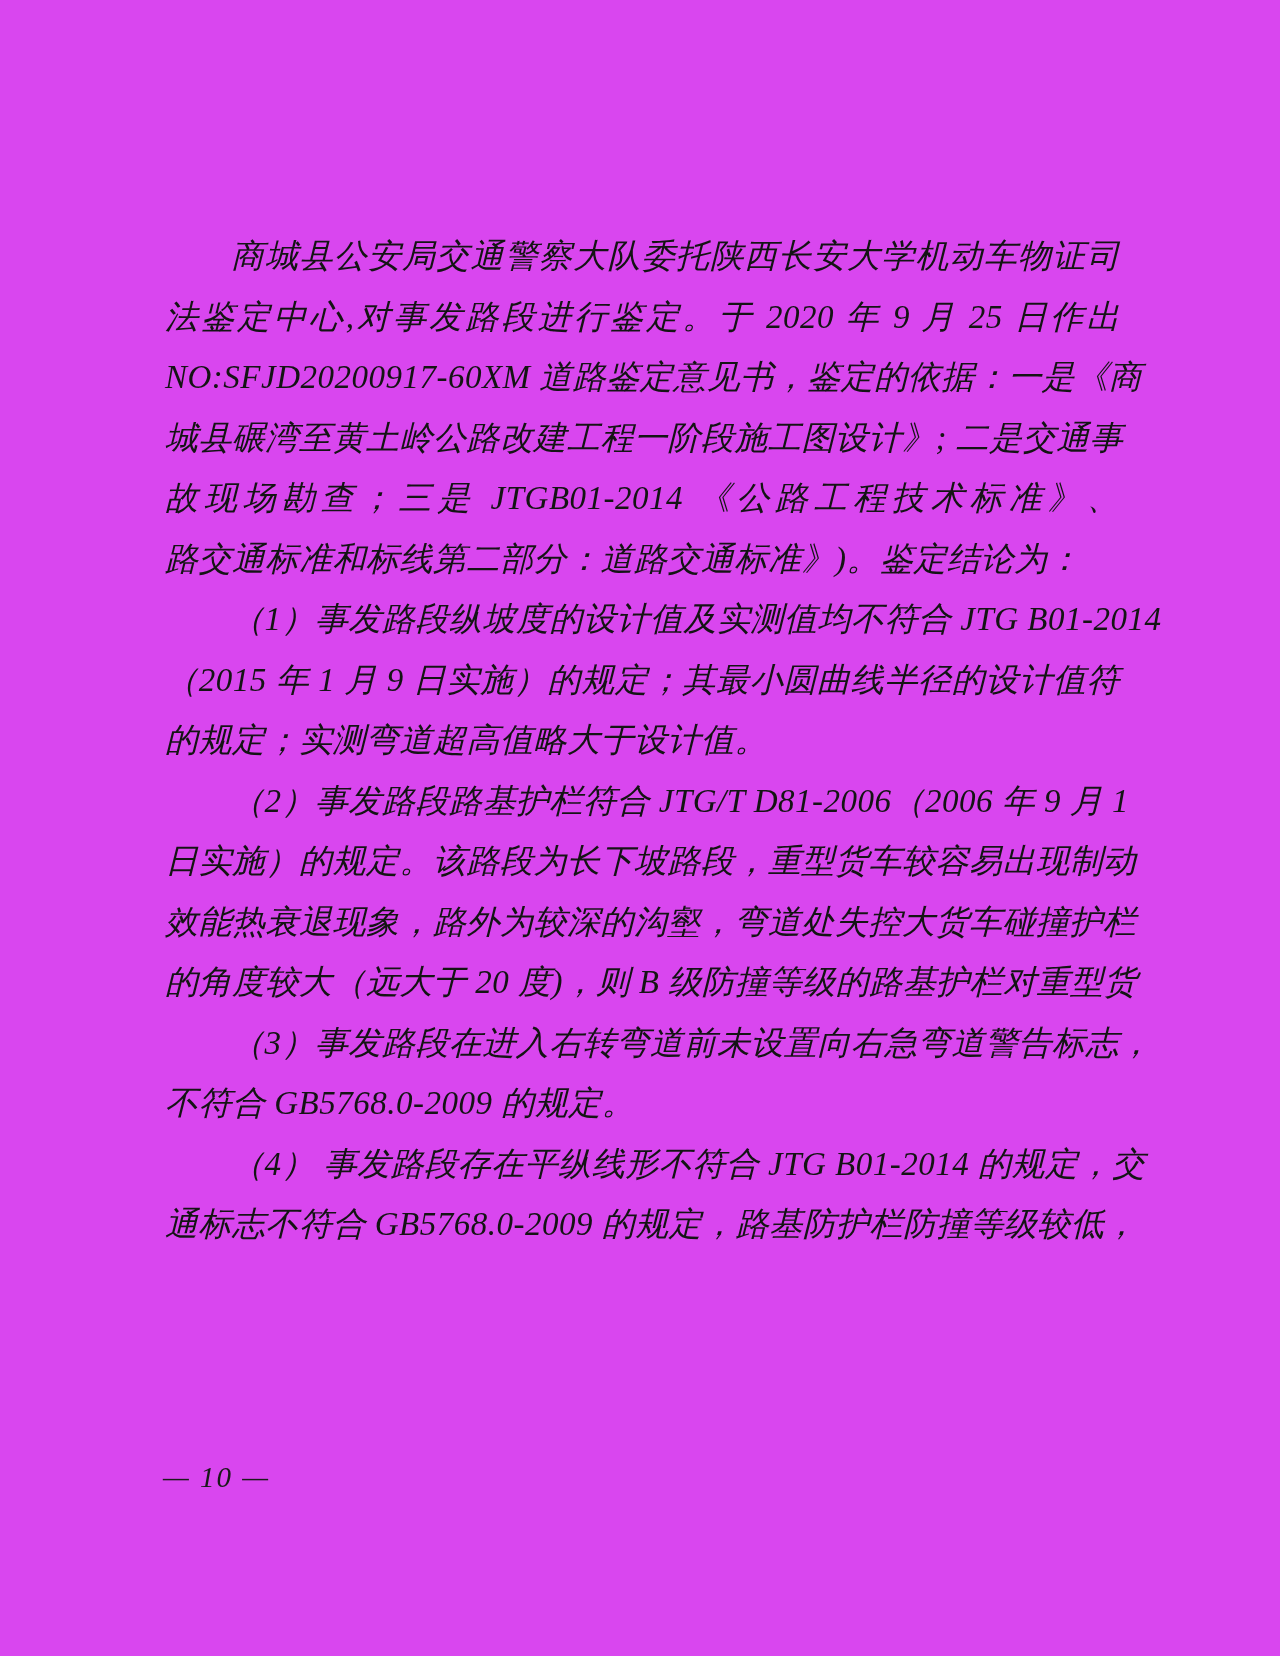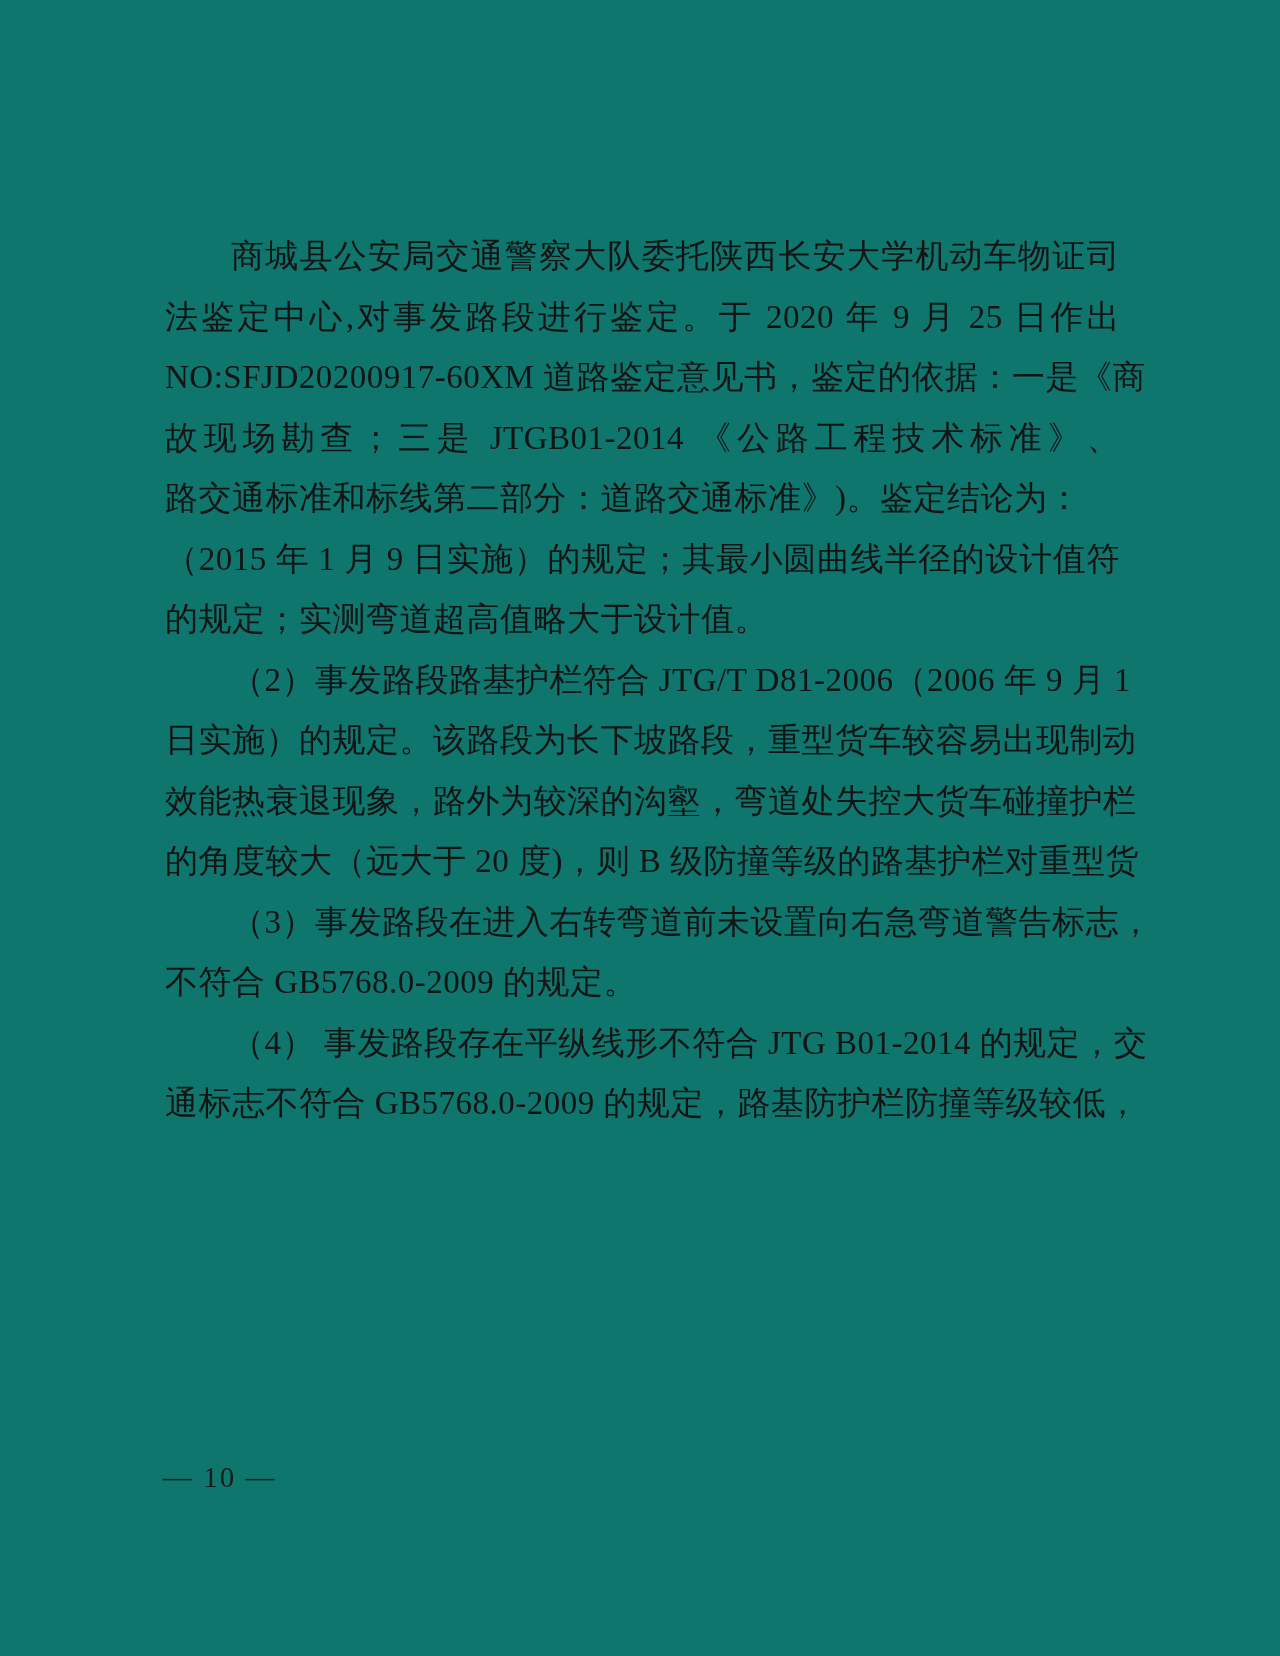--- a/index.html
+++ b/index.html
@@ -11,21 +11,22 @@
     width: 1280px;
     height: 1656px;
     position: relative;
     font-family: "Liberation Serif", "DejaVu Serif", serif;
     color: #141414;
     overflow: hidden;
   }
   .page {
     position: absolute;
     inset: 0;
-    background: #0f766e;
+    background: #d946ef;
+    font-style: italic;
   }
   .text-block {
     position: absolute;
     left: 165px;
     top: 226px;
     width: 955px;
   }
   .line {
     font-size: 33px;
     line-height: 60.5px;
@@ -54,22 +55,24 @@
   }
 </style>
 </head>
 <body>
 
 <div class="page">
   <div class="text-block">
     <div class="line indent">商城县公安局交通警察大队委托陕西长安大学机动车物证司</div>
     <div class="line">法鉴定中心,对事发路段进行鉴定。于 2020 年 9 月 25 日作出</div>
     <div class="line">NO:SFJD20200917-60XM 道路鉴定意见书，鉴定的依据：一是《商</div>
+    <div class="line">城县碾湾至黄土岭公路改建工程一阶段施工图设计》; 二是交通事</div>
     <div class="line">故现场勘查；三是 JTGB01-2014 《公路工程技术标准》、</div>
     <div class="line last">路交通标准和标线第二部分：道路交通标准》)。鉴定结论为：</div>
+    <div class="line indent">（1）事发路段纵坡度的设计值及实测值均不符合 JTG B01-2014</div>
     <div class="line">（2015 年 1 月 9 日实施）的规定；其最小圆曲线半径的设计值符</div>
     <div class="line last">的规定；实测弯道超高值略大于设计值。</div>
     <div class="line indent">（2）事发路段路基护栏符合 JTG/T D81-2006（2006 年 9 月 1</div>
     <div class="line">日实施）的规定。该路段为长下坡路段，重型货车较容易出现制动</div>
     <div class="line">效能热衰退现象，路外为较深的沟壑，弯道处失控大货车碰撞护栏</div>
     <div class="line">的角度较大（远大于 20 度)，则 B 级防撞等级的路基护栏对重型货</div>
     <div class="line indent">（3）事发路段在进入右转弯道前未设置向右急弯道警告标志，</div>
     <div class="line last">不符合 GB5768.0-2009 的规定。</div>
     <div class="line indent">（4） 事发路段存在平纵线形不符合 JTG B01-2014 的规定，交</div>
     <div class="line">通标志不符合 GB5768.0-2009 的规定，路基防护栏防撞等级较低，</div>

